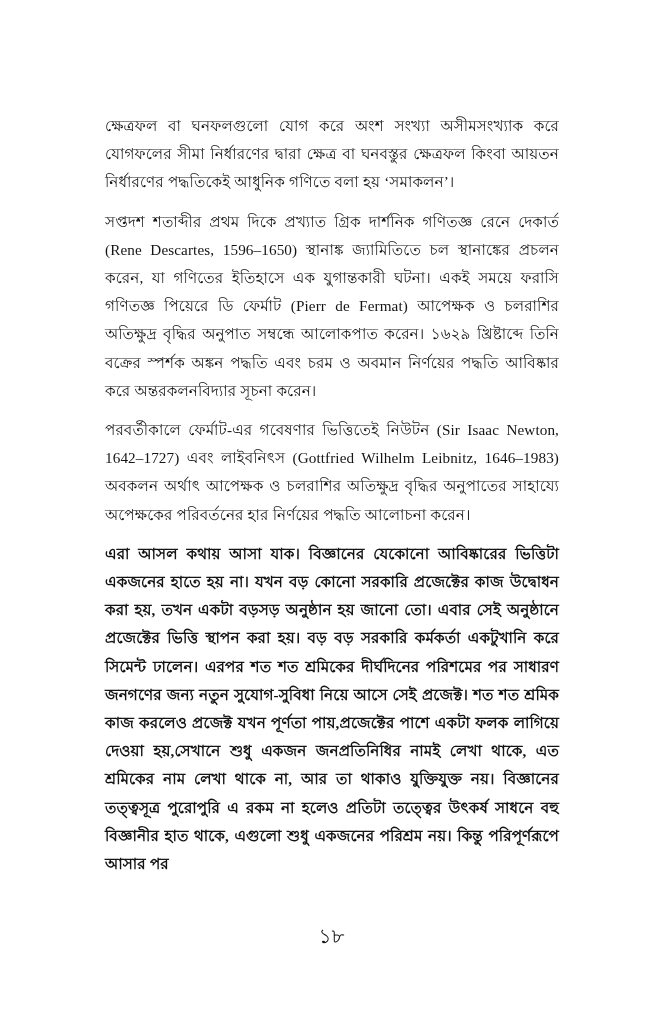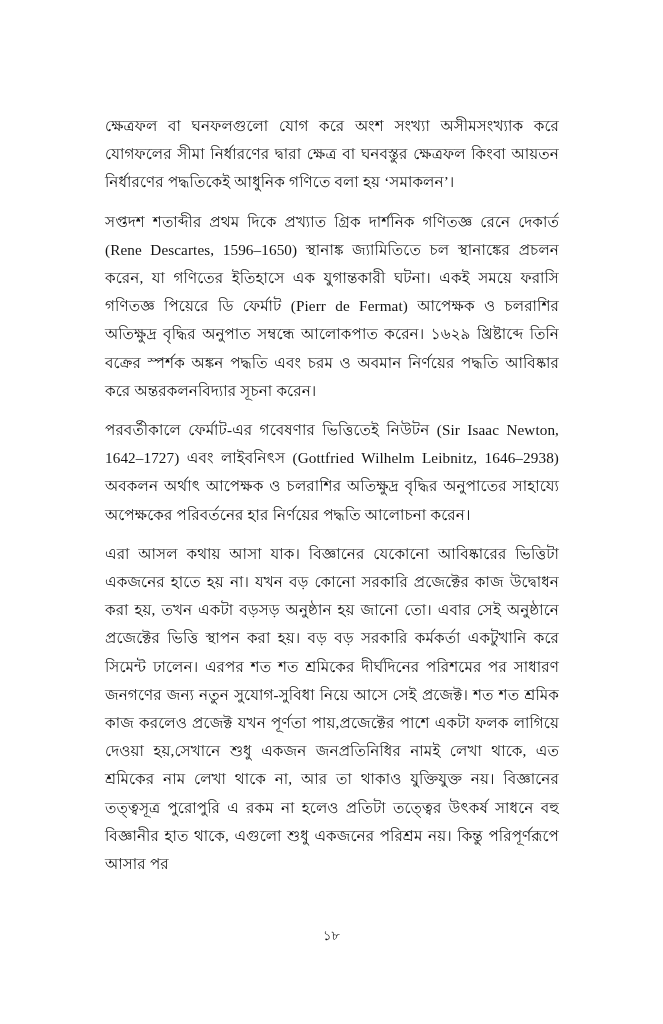--- a/index.html
+++ b/index.html
@@ -46,41 +46,42 @@
     font-family: "Liberation Serif", "DejaVu Serif", serif;
   }
 
   .para:last-of-type {
     margin-bottom: 0;
   }
 
   
   .para.tail {
     text-align: justify;
+    font-weight: bold;
   }
 
   #page-number {
     position: absolute;
     left: 0;
     top: 926px;
     width: 663px;
     text-align: center;
-    font-size: 13px;
+    font-size: 20px;
     line-height: 20px;
     color: #141414;
     font-family: "Liberation Serif", "DejaVu Serif", serif;
   }
 </style>
 </head>
 <body>
 
 <div id="page">
 
   <div id="text-block">
     <p class="para">ক্ষেত্রফল বা ঘনফলগুলো যোগ করে অংশ সংখ্যা অসীমসংখ্যাক করে যোগফলের সীমা নির্ধারণের দ্বারা ক্ষেত্র বা ঘনবস্তুর ক্ষেত্রফল কিংবা আয়তন নির্ধারণের পদ্ধতিকেই আধুনিক গণিতে বলা হয় ‘সমাকলন’।</p>
     <p class="para">সপ্তদশ শতাব্দীর প্রথম দিকে প্রখ্যাত গ্রিক দার্শনিক গণিতজ্ঞ রেনে দেকার্ত (Rene Descartes, 1596–1650) স্থানাঙ্ক জ্যামিতিতে চল স্থানাঙ্কের প্রচলন করেন, যা গণিতের ইতিহাসে এক যুগান্তকারী ঘটনা। একই সময়ে ফরাসি গণিতজ্ঞ পিয়েরে ডি ফের্মাট (Pierr de Fermat) আপেক্ষক ও চলরাশির অতিক্ষুদ্র বৃদ্ধির অনুপাত সম্বন্ধে আলোকপাত করেন। ১৬২৯ খ্রিষ্টাব্দে তিনি বক্রের স্পর্শক অঙ্কন পদ্ধতি এবং চরম ও অবমান নির্ণয়ের পদ্ধতি আবিষ্কার করে অন্তরকলনবিদ্যার সূচনা করেন।</p>
-    <p class="para">পরবর্তীকালে ফের্মাট-এর গবেষণার ভিত্তিতেই নিউটন (Sir Isaac Newton, 1642–1727) এবং লাইবনিৎস (Gottfried Wilhelm Leibnitz, 1646–2938) অবকলন অর্থাৎ আপেক্ষক ও চলরাশির অতিক্ষুদ্র বৃদ্ধির অনুপাতের সাহায্যে অপেক্ষকের পরিবর্তনের হার নির্ণয়ের পদ্ধতি আলোচনা করেন।</p>
+    <p class="para">পরবর্তীকালে ফের্মাট-এর গবেষণার ভিত্তিতেই নিউটন (Sir Isaac Newton, 1642–1727) এবং লাইবনিৎস (Gottfried Wilhelm Leibnitz, 1646–1983) অবকলন অর্থাৎ আপেক্ষক ও চলরাশির অতিক্ষুদ্র বৃদ্ধির অনুপাতের সাহায্যে অপেক্ষকের পরিবর্তনের হার নির্ণয়ের পদ্ধতি আলোচনা করেন।</p>
     <p class="para tail">এরা আসল কথায় আসা যাক। বিজ্ঞানের যেকোনো আবিষ্কারের ভিত্তিটা একজনের হাতে হয় না। যখন বড় কোনো সরকারি প্রজেক্টের কাজ উদ্বোধন করা হয়, তখন একটা বড়সড় অনুষ্ঠান হয় জানো তো। এবার সেই অনুষ্ঠানে প্রজেক্টের ভিত্তি স্থাপন করা হয়। বড় বড় সরকারি কর্মকর্তা একটুখানি করে সিমেন্ট ঢালেন। এরপর শত শত শ্রমিকের দীর্ঘদিনের পরিশমের পর সাধারণ জনগণের জন্য নতুন সুযোগ-সুবিধা নিয়ে আসে সেই প্রজেক্ট। শত শত শ্রমিক কাজ করলেও প্রজেক্ট যখন পূর্ণতা পায়,প্রজেক্টের পাশে একটা ফলক লাগিয়ে দেওয়া হয়,সেখানে শুধু একজন জনপ্রতিনিধির নামই লেখা থাকে, এত শ্রমিকের নাম লেখা থাকে না, আর তা থাকাও যুক্তিযুক্ত নয়। বিজ্ঞানের তত্ত্বসূত্র পুরোপুরি এ রকম না হলেও প্রতিটা তত্ত্বের উৎকর্ষ সাধনে বহু বিজ্ঞানীর হাত থাকে, এগুলো শুধু একজনের পরিশ্রম নয়। কিন্তু পরিপূর্ণরূপে আসার পর</p>
   </div>
 
   <div id="page-number">১৮</div>
 
 </div>
 
 </body></html>

